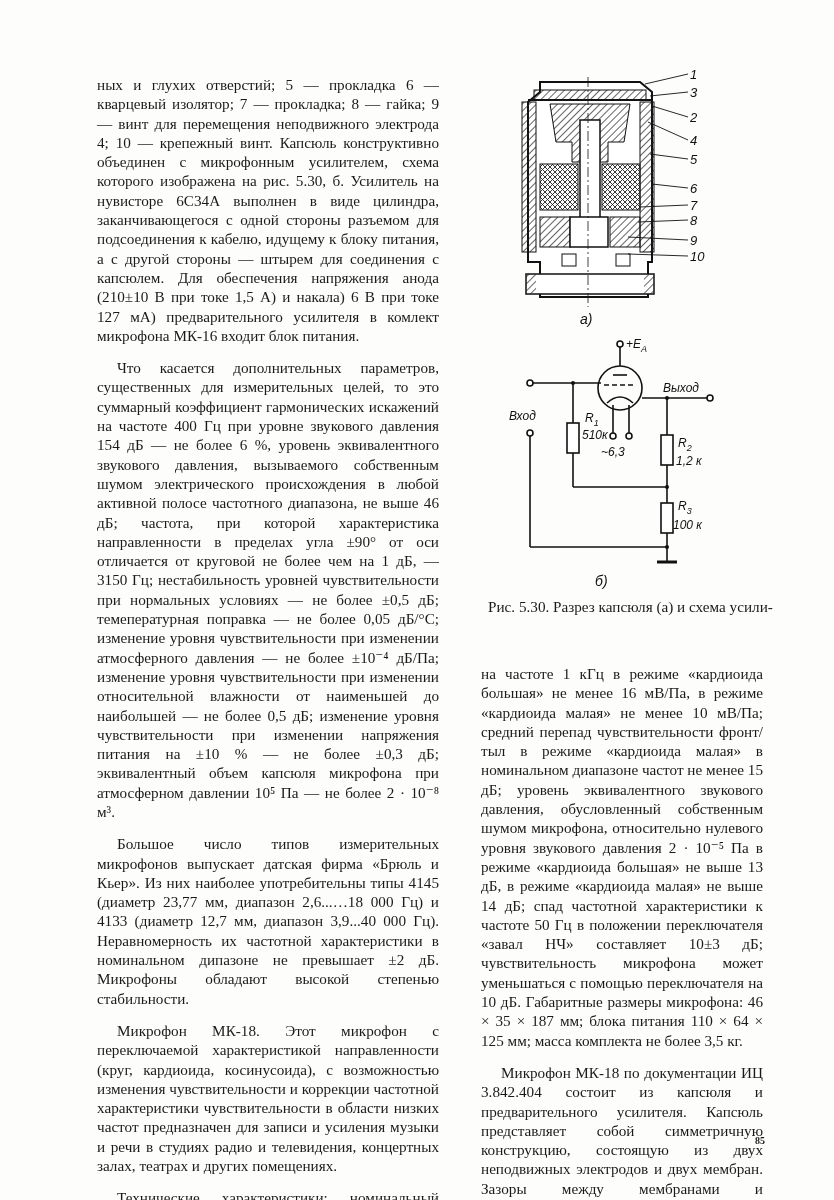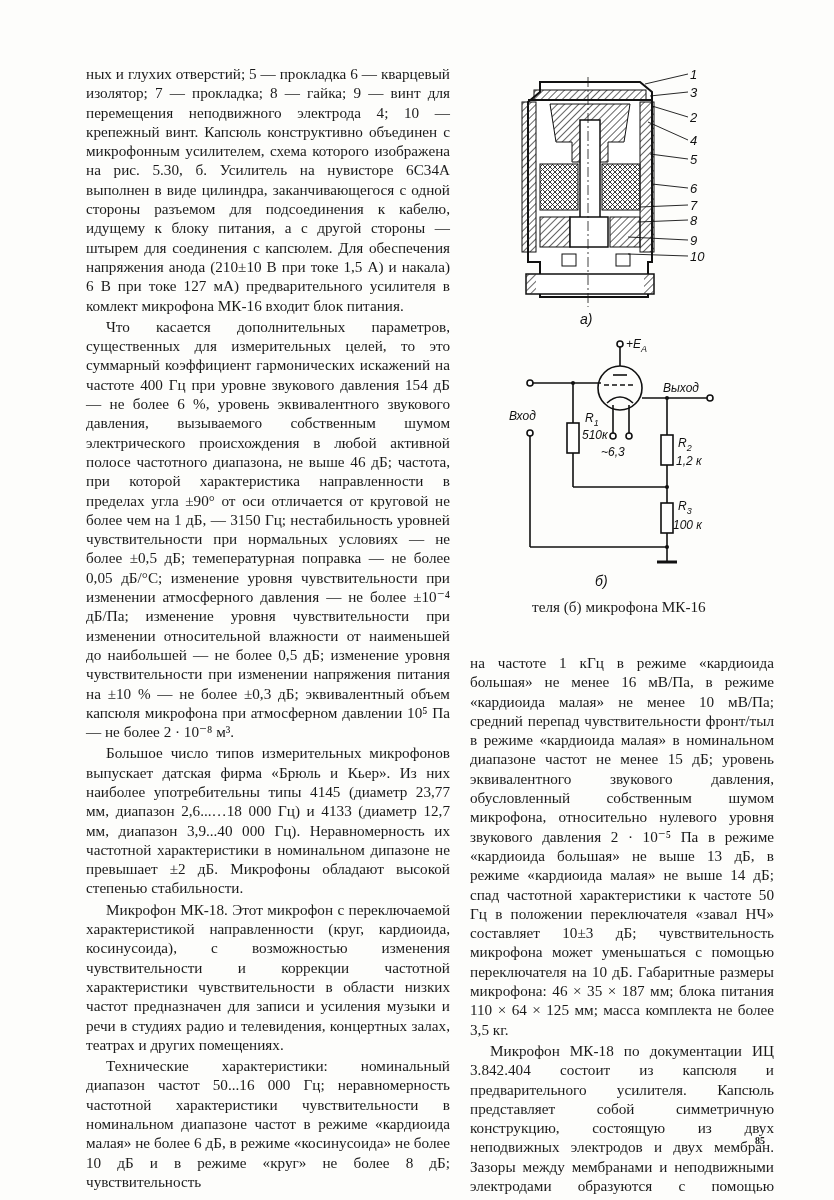--- a/index.html
+++ b/index.html
@@ -1,20 +1,20 @@
 <!DOCTYPE html>
 <html><head>
 <meta charset="utf-8">
 <style>
   html,body{margin:0;padding:0;background:#fdfdfb;}
   body{width:834px;height:1200px;position:relative;overflow:hidden;font-family:"Liberation Serif","DejaVu Serif",serif;color:#1a1a1a;}
   .col{position:absolute;font-size:15.2px;line-height:19.3px;text-align:justify;}
   .left{left:84px;top:62px;width:368px;}
   .right{left:468px;top:651px;width:308px;}
-  .col p{margin:2px;text-indent:0;}
+  .col p{margin:13px;text-indent:0;}
   .col p.ind{text-indent:20px;}
   .col p.cont{text-indent:0;}
   b{font-weight:normal;}
   .fig-a{position:absolute;left:500px;top:62px;width:220px;height:268px;}
   .fig-b{position:absolute;left:485px;top:335px;width:245px;height:255px;}
   .caption{position:absolute;left:488px;top:597px;width:300px;font-size:15.2px;line-height:19px;}
   .caption .l2{padding-left:44px;}
   .pageno{position:absolute;left:755px;top:1135px;font-size:10px;font-weight:bold;}
   svg text{font-family:"Liberation Sans","DejaVu Sans",sans-serif;font-style:italic;}
 </style>
@@ -146,21 +146,21 @@
     <text x="116" y="121">~6,3</text>
     <text x="193" y="112"><tspan>R</tspan><tspan font-size="9" dy="4">2</tspan></text>
     <text x="191" y="130">1,2 к</text>
     <text x="193" y="175"><tspan>R</tspan><tspan font-size="9" dy="4">3</tspan></text>
     <text x="188" y="194">100 к</text>
     <text x="110" y="251" font-size="14">б)</text>
   </g>
 </svg>
 
 <div class="caption">
-  <div class="l2">теля (б) микрофона МК-16</div>
+  <div>Рис. 5.30. Разрез капсюля (а) и схема усили-</div>
 </div>
 
 <div class="col right">
   <p class="cont">на частоте 1 кГц в режиме «кардиоида большая» не менее 16 мВ/Па, в режиме «кардиоида малая» не менее 10 мВ/Па; средний перепад чувствительности фронт/тыл в режиме «кардиоида малая» в номинальном диапазоне частот не менее 15 дБ; уровень эквивалентного звукового давления, обусловленный собственным шумом микрофона, относительно нулевого уровня звукового давления 2 · 10⁻⁵ Па в режиме «кардиоида большая» не выше 13 дБ, в режиме «кардиоида малая» не выше 14 дБ; спад частотной характеристики к частоте 50 Гц в положении переключателя «завал НЧ» составляет 10±3 дБ; чувствительность микрофона может уменьшаться с помощью переключателя на 10 дБ. Габаритные размеры микрофона: 46 × 35 × 187 мм; блока питания 110 × 64 × 125 мм; масса комплекта не более 3,5 кг.</p>
   <p class="ind">Микрофон МК-18 по документации ИЦ 3.842.404 состоит из капсюля и предварительного усилителя. Капсюль представляет собой симметричную конструкцию, состоящую из двух неподвижных электродов и двух мембран. Зазоры между мембранами и неподвижными электродами образуются с помощью прокладок. Емкость каждой половины капсюля 65±5 пФ.</p>
 
 </div>
 
 <div class="pageno">85</div>
 

